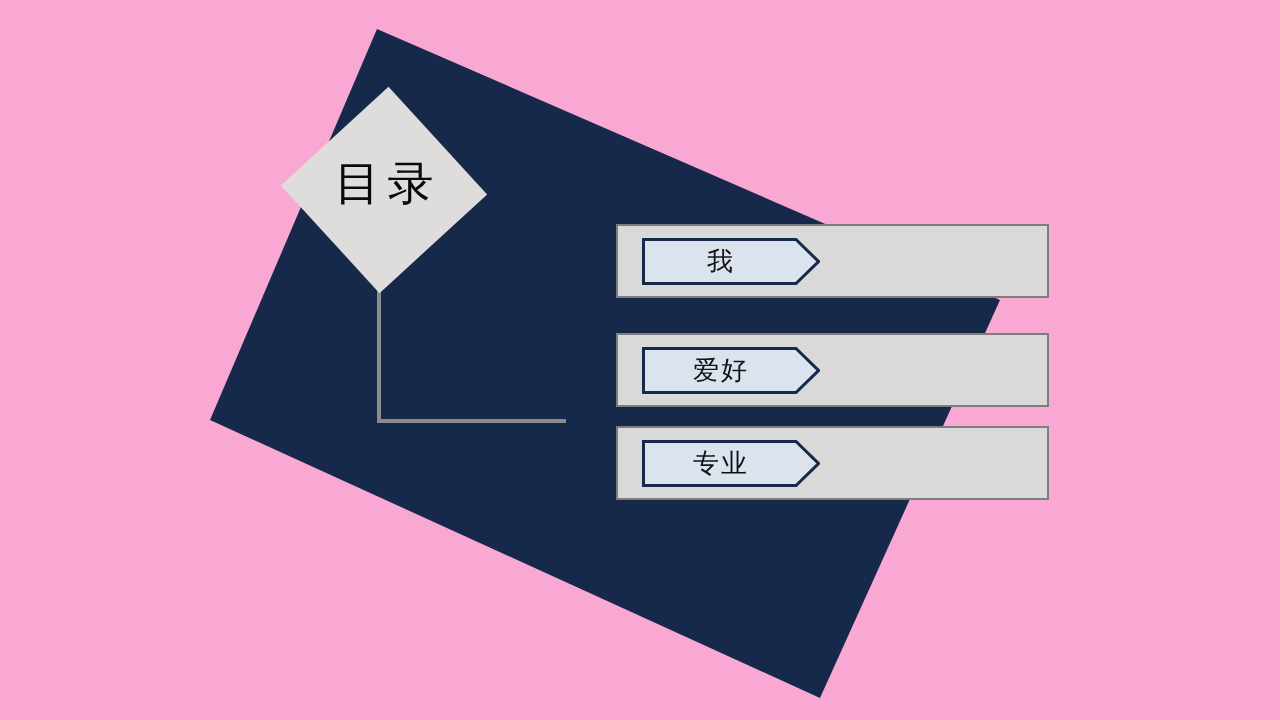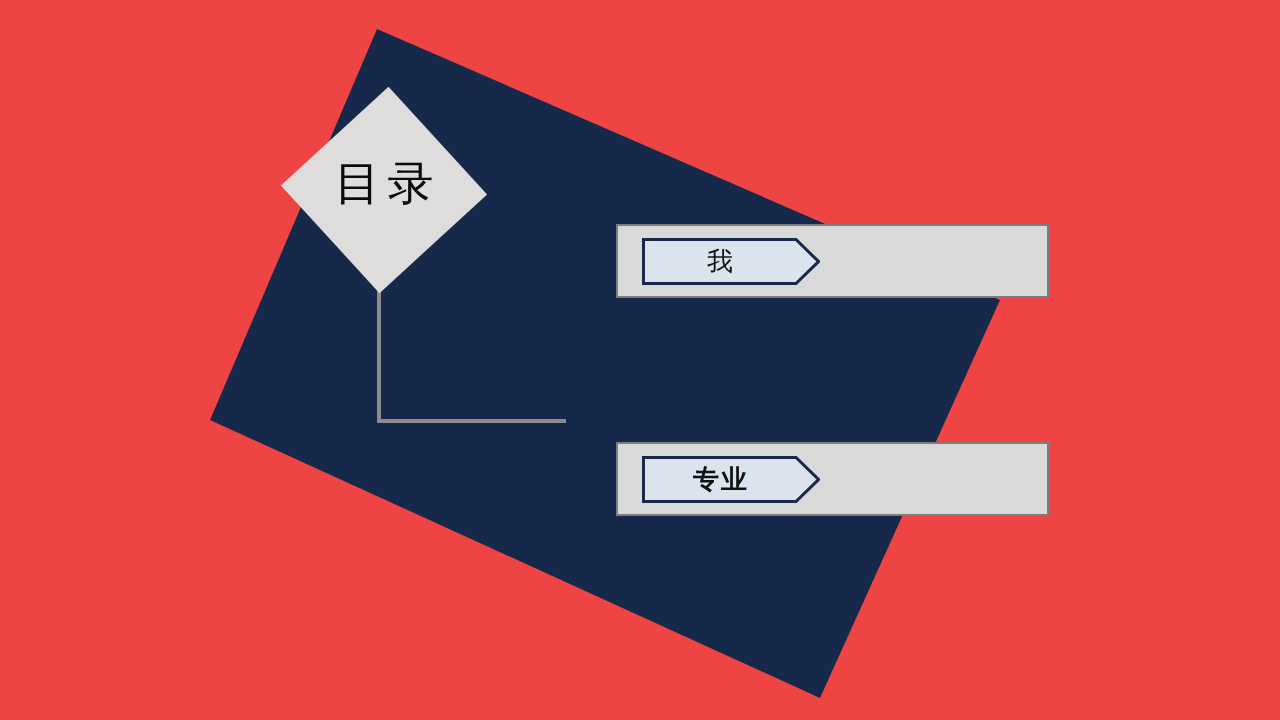--- a/index.html
+++ b/index.html
@@ -10,21 +10,21 @@
     width: 1280px;
     height: 720px;
     overflow: hidden;
     font-family: "Liberation Serif", "DejaVu Serif", serif;
   }
 
   #slide {
     position: relative;
     width: 1280px;
     height: 720px;
-    background: #ef4444;
+    background: #f9a8d4;
     overflow: hidden;
   }
 
   
   .navy-shape {
     position: absolute;
     left: 0;
     top: 0;
     width: 1280px;
     height: 720px;
@@ -84,21 +84,21 @@
     position: absolute;
     left: 616px;
     width: 433px;
     height: 74px;
     background: #d9d9d9;
     border: 2px solid #7d7d7d;
     box-sizing: border-box;
   }
   .toc-row.r0 { top: 224px; }
   .toc-row.r1 { top: 333px; }
-  .toc-row.r2 { top: 442px; font-weight: bold; }
+  .toc-row.r2 { top: 426px; }
   .toc-row.r3 { top: 551px; }
 
   .badge {
     position: absolute;
     left: 24px;
     top: 12px;
     width: 178px;
     height: 47px;
   }
   .badge svg {
@@ -148,20 +148,28 @@
 
   <div class="toc-row r0">
     <div class="badge">
       <svg viewBox="0 0 178 47" preserveAspectRatio="none">
         <polygon points="1.5,1.5 154,1.5 176.5,23.5 154,45.5 1.5,45.5" fill="#dbe3ef" stroke="#17294a" stroke-width="3"></polygon>
       </svg>
       <div class="badge-label">我</div>
     </div>
   </div>
 
+  <div class="toc-row r1">
+    <div class="badge">
+      <svg viewBox="0 0 178 47" preserveAspectRatio="none">
+        <polygon points="1.5,1.5 154,1.5 176.5,23.5 154,45.5 1.5,45.5" fill="#dbe3ef" stroke="#17294a" stroke-width="3"></polygon>
+      </svg>
+      <div class="badge-label">爱好</div>
+    </div>
+  </div>
 
   <div class="toc-row r2">
     <div class="badge">
       <svg viewBox="0 0 178 47" preserveAspectRatio="none">
         <polygon points="1.5,1.5 154,1.5 176.5,23.5 154,45.5 1.5,45.5" fill="#dbe3ef" stroke="#17294a" stroke-width="3"></polygon>
       </svg>
       <div class="badge-label">专业</div>
     </div>
   </div>
 

